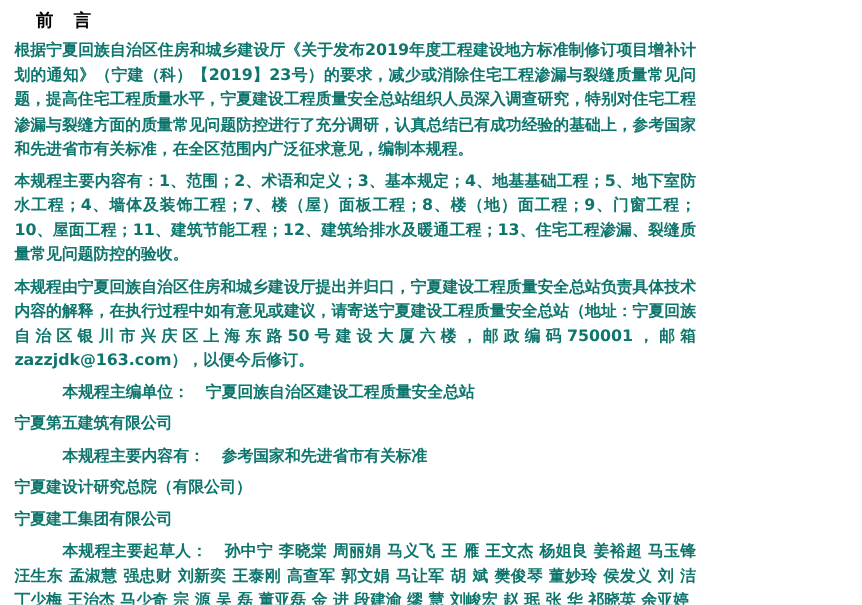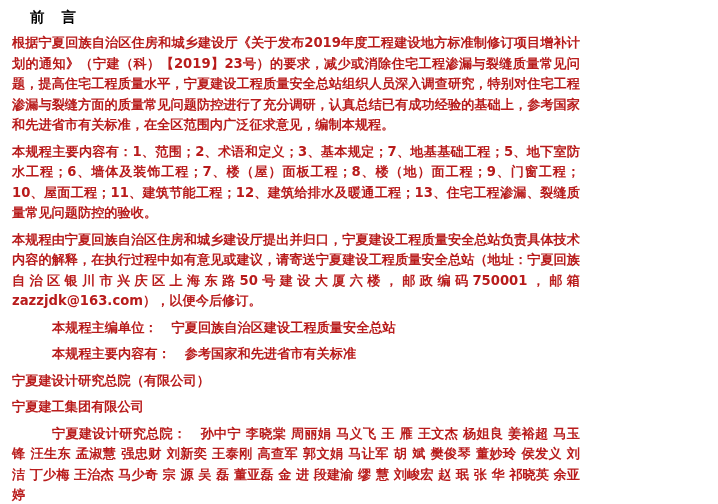--- a/index.html
+++ b/index.html
@@ -33,21 +33,21 @@
     color: #000;
     padding-left: 18px;
   }
   p.body-text {
     margin: 0 0 2px 0;
     font-size: 13.2px;
     line-height: 20.5px;
     text-align: justify;
     text-justify: inter-ideograph;
     font-weight: bold;
-    color: #b91c1c;
+    color: #0f766e;
   }
   p.spaced {
     margin-top: 6px;
   }
   .name-block {
     font-size: 13.2px;
     line-height: 20.5px;
     font-weight: bold;
     text-align: justify;
   }
@@ -64,33 +64,36 @@
 <body>
 
 <div class="page">
 
   <div class="title-row">
 
     <span class="doc-title">前 言</span>
   </div>
 
   <p class="body-text">根据宁夏回族自治区住房和城乡建设厅《关于发布2019年度工程建设地方标准制修订项目增补计划的通知》（宁建（科）【2019】23号）的要求，减少或消除住宅工程渗漏与裂缝质量常见问题，提高住宅工程质量水平，宁夏建设工程质量安全总站组织人员深入调查研究，特别对住宅工程渗漏与裂缝方面的质量常见问题防控进行了充分调研，认真总结已有成功经验的基础上，参考国家和先进省市有关标准，在全区范围内广泛征求意见，编制本规程。</p>
-  <p class="body-text spaced">本规程主要内容有：1、范围；2、术语和定义；3、基本规定；7、地基基础工程；5、地下室防水工程；6、墙体及装饰工程；7、楼（屋）面板工程；8、楼（地）面工程；9、门窗工程；10、屋面工程；11、建筑节能工程；12、建筑给排水及暖通工程；13、住宅工程渗漏、裂缝质量常见问题防控的验收。</p>
+  <p class="body-text spaced">本规程主要内容有：1、范围；2、术语和定义；3、基本规定；4、地基基础工程；5、地下室防水工程；4、墙体及装饰工程；7、楼（屋）面板工程；8、楼（地）面工程；9、门窗工程；10、屋面工程；11、建筑节能工程；12、建筑给排水及暖通工程；13、住宅工程渗漏、裂缝质量常见问题防控的验收。</p>
   <p class="body-text spaced">本规程由宁夏回族自治区住房和城乡建设厅提出并归口，宁夏建设工程质量安全总站负责具体技术内容的解释，在执行过程中如有意见或建议，请寄送宁夏建设工程质量安全总站（地址：宁夏回族自治区银川市兴庆区上海东路50号建设大厦六楼，邮政编码750001，邮箱zazzjdk@163.com），以便今后修订。</p>
 
   <p class="body-text spaced">
     <span class="label">本规程主编单位：</span><span class="gap"></span><span>宁夏回族自治区建设工程质量安全总站</span>
+  </p>
+  <p class="body-text spaced">
+    <span>宁夏第五建筑有限公司</span>
   </p>
   <p class="body-text spaced">
     <span class="label">本规程主要内容有：</span><span class="gap"></span><span>参考国家和先进省市有关标准</span>
   </p>
   <p class="body-text spaced">
     <span>宁夏建设计研究总院（有限公司）</span>
   </p>
   <p class="body-text spaced">
     <span>宁夏建工集团有限公司</span>
   </p>
 
   <p class="body-text spaced name-block">
-    <span class="label">宁夏建设计研究总院：</span><span class="gap"></span><span>孙中宁 李晓棠 周丽娟 马义飞 王 雁 王文杰 杨姐良 姜裕超 马玉锋 汪生东 孟淑慧 强忠财 刘新奕 王泰刚 高查军 郭文娟 马让军 胡 斌 樊俊琴 董妙玲 侯发义 刘 洁 丁少梅 王治杰 马少奇 宗 源 吴 磊 董亚磊 金 进 段建渝 缪 慧 刘峻宏 赵 珉 张 华 祁晓英 余亚婷</span>
+    <span class="label">本规程主要起草人：</span><span class="gap"></span><span>孙中宁 李晓棠 周丽娟 马义飞 王 雁 王文杰 杨姐良 姜裕超 马玉锋 汪生东 孟淑慧 强忠财 刘新奕 王泰刚 高查军 郭文娟 马让军 胡 斌 樊俊琴 董妙玲 侯发义 刘 洁 丁少梅 王治杰 马少奇 宗 源 吴 磊 董亚磊 金 进 段建渝 缪 慧 刘峻宏 赵 珉 张 华 祁晓英 余亚婷</span>
   </p>
 
 </div>
 
 </body></html>

